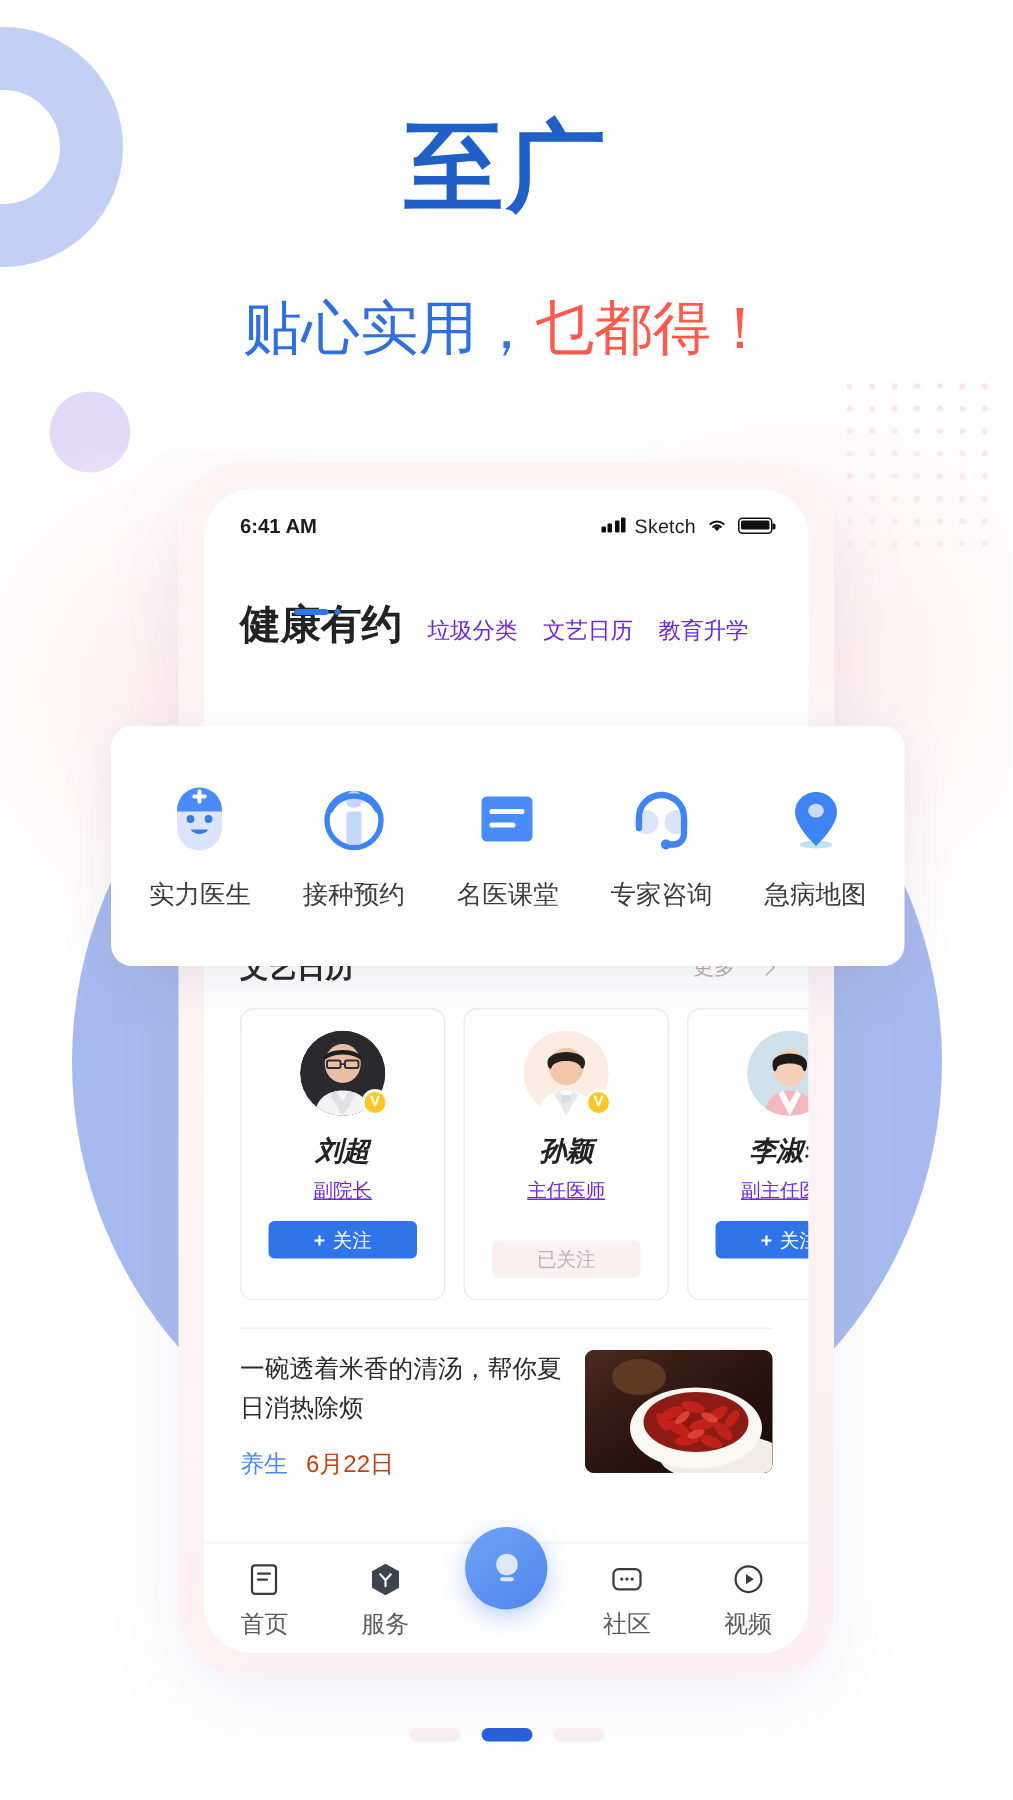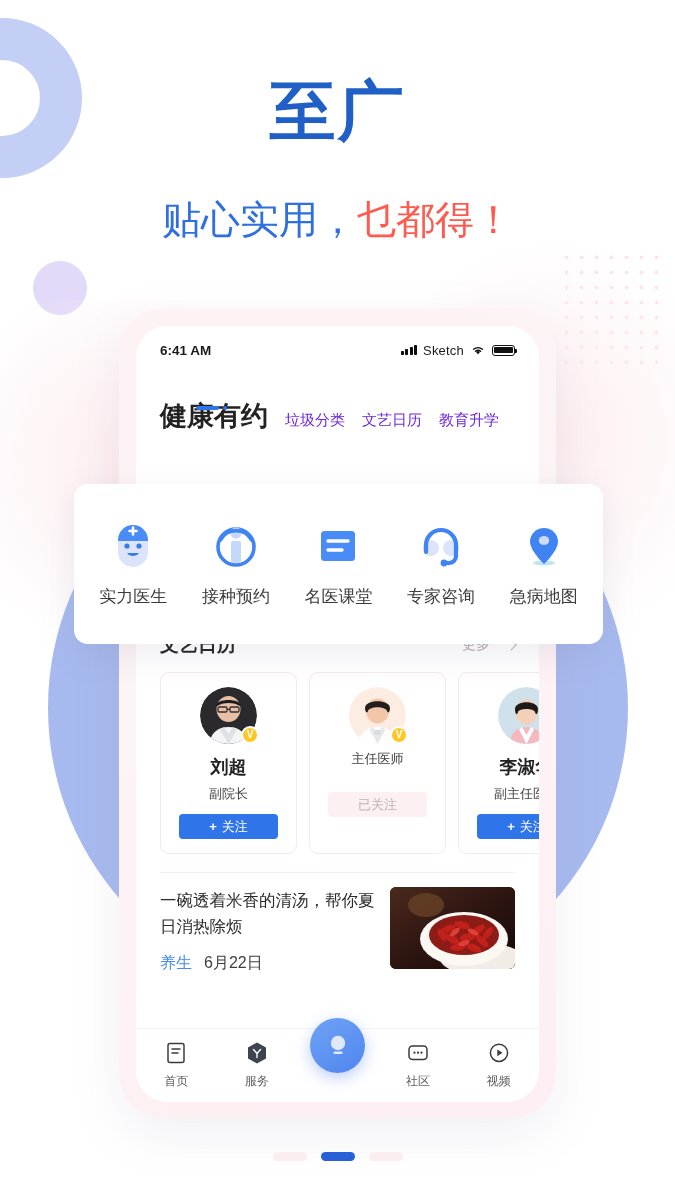--- a/index.html
+++ b/index.html
@@ -124,54 +124,54 @@
     border:1px solid #f4e9ec;border-radius:9px;background:#fff;
     padding:14px 0 14px 0;text-align:center;
   }
   .avatar-wrap{position:relative;width:57px;height:57px;margin:0 auto;}
   .avatar{width:57px;height:57px;border-radius:50%;overflow:hidden;position:relative;}
   .vbadge{
     position:absolute;right:-2px;bottom:0;width:18px;height:18px;border-radius:50%;
     background:#ffc726;border:2px solid #fff;box-sizing:border-box;
     color:#fff;font-size:10px;line-height:14px;font-weight:bold;text-align:center;
   }
-  .docname{font-size:18px;font-weight:bold;color:#222;margin-top:11px;}
-  .doctitle{font-size:13px;color:#404040;margin-top:6px;}
+  .docname{font-size:18px;font-weight:bold;color:#222;margin-top:11px;font-style:italic;}
+  .doctitle{font-size:13px;color:#6d28d9;margin-top:6px;text-decoration:underline;}
   .followbtn{
     margin:11px auto 0;width:99px;height:25px;border-radius:4px;
     background:#2f74e8;color:#fff;font-size:13px;
     display:flex;align-items:center;justify-content:center;gap:5px;
   }
   .followbtn.done{background:#fdf0f3;color:#bfb1b7;margin-top:24px;}
   .plus{font-size:13px;font-weight:bold;line-height:1;}
 
   
   .article{
     margin:18px 24px 0 24px;padding-top:14px;border-top:1px solid #f7edf0;
     display:flex;gap:14px;align-items:flex-start;
   }
   .art-left{flex:1;min-width:0;}
   .art-title{font-size:16.5px;line-height:1.58;color:#2b2b2b;}
   .art-meta{margin-top:14px;display:flex;align-items:center;gap:12px;font-size:16px;}
   .art-tag{color:#4b8ae8;}
-  .art-date{color:#404040;}
+  .art-date{color:#c2410c;}
   .art-thumb{
     width:125px;height:82px;border-radius:6px;flex:0 0 auto;overflow:hidden;position:relative;
     background:#3a2019;
   }
 
   
   .bottomnav{
     position:absolute;left:0;right:0;bottom:0;height:74px;
     background:#fff;border-top:1px solid #fbf1f4;
     display:flex;align-items:flex-start;justify-content:space-around;
     padding-top:11px;box-sizing:border-box;
   }
   .navitem{display:flex;flex-direction:column;align-items:center;gap:7px;width:62px;}
-  .navitem .nlbl{font-size:12px;color:#5c5c5c;}
+  .navitem .nlbl{font-size:16px;color:#5c5c5c;}
   .nicon{width:26px;height:26px;position:relative;}
 
   
   .fab{
     position:absolute;left:310px;top:1018px;width:55px;height:55px;border-radius:50%;
     background:linear-gradient(145deg,#6fa2f5 0%,#4f86ef 100%);
     box-shadow:0 5px 16px rgba(80,130,240,.38);
     display:flex;align-items:center;justify-content:center;
   }
 
@@ -293,20 +293,21 @@
                 <ellipse cx="28.5" cy="24" rx="11.5" ry="12.5" fill="#f2c6a8"></ellipse>
                 <path d="M16 21c0-9 25-9 25 0 0 4-2 6-3 3-2-5-17-5-19 0-1 3-3 1-3-3z" fill="#231f1c"></path>
                 <path d="M10 57c0-11 8-17 18.5-17S47 46 47 57z" fill="#ffffff"></path>
                 <path d="M24 40l4.5 7 4.5-7 3.5 2.6-8 14.4-8-14.4z" fill="#e6e8ec"></path>
                 <path d="M25.5 43h6v5h-6z" fill="#d8dbe1"></path>
               </g>
             </svg>
           </div>
           <div class="vbadge">V</div>
         </div>
+        <div class="docname">孙颖</div>
         <div class="doctitle">主任医师</div>
         <div class="followbtn done">
           <span>已关注</span>
         </div>
       </div>
 
       <div class="doccard">
         <div class="avatar-wrap">
           <div class="avatar">
             <svg width="57" height="57" viewBox="0 0 57 57">

